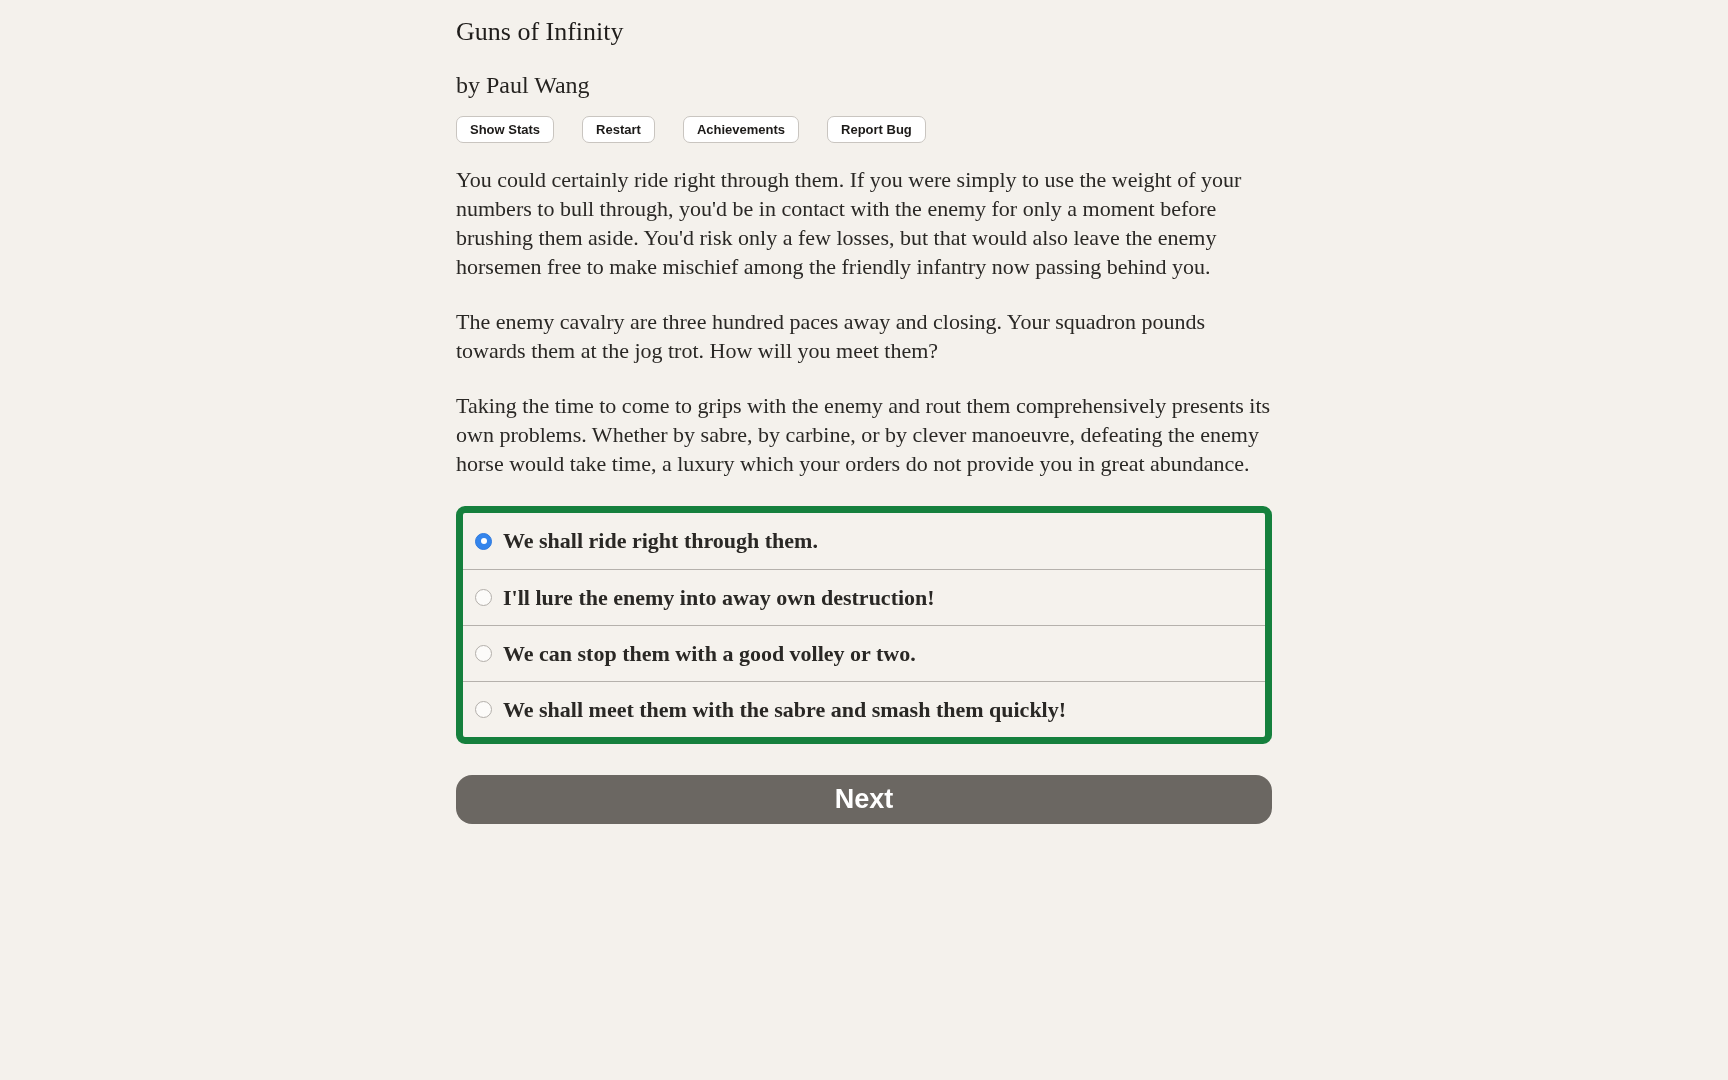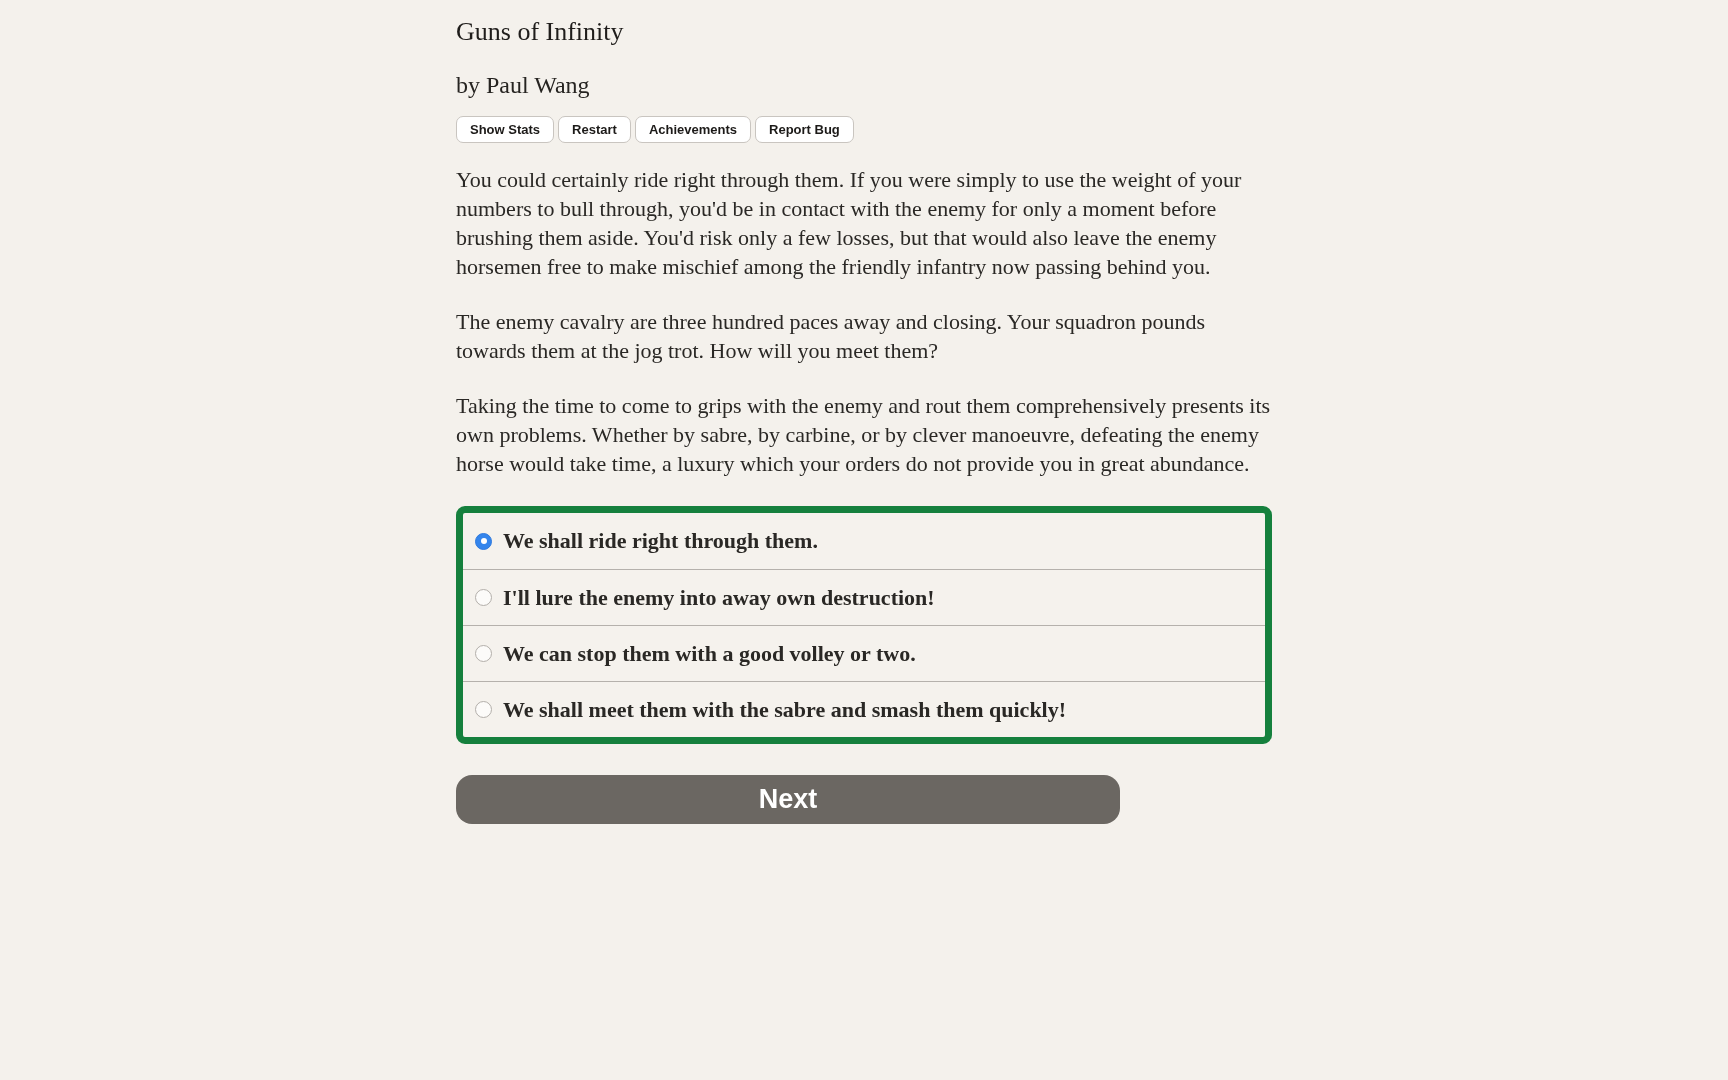--- a/index.html
+++ b/index.html
@@ -24,21 +24,21 @@
   }
   .subtitle {
     margin-top: 20px;
     font-size: 24px;
     line-height: 30px;
     color: #262421;
   }
   .toolbar {
     margin-top: 16px;
     display: flex;
-    gap: 4px;
+    gap: 28px;
   }
   .toolbar button {
     font-family: "Liberation Sans", sans-serif;
     font-size: 13px;
     font-weight: bold;
     color: #1c1a18;
     background: #ffffff;
     border: 1px solid #c9c5c0;
     border-radius: 7px;
     padding: 5px 13px;
@@ -89,21 +89,21 @@
   .radio.selected::after {
     content: "";
     width: 6px; height: 6px;
     border-radius: 50%;
     background: #fff;
   }
   .choice-label { flex: 1; }
   .next-button {
     margin-top: 31px;
     display: block;
-    width: 664px;
+    width: 816px;
     height: 49px;
     background: #6b6762;
     border: none;
     border-radius: 16px;
     color: #ffffff;
     font-family: "Liberation Sans", sans-serif;
     font-size: 27px;
     font-weight: bold;
     cursor: pointer;
   }

